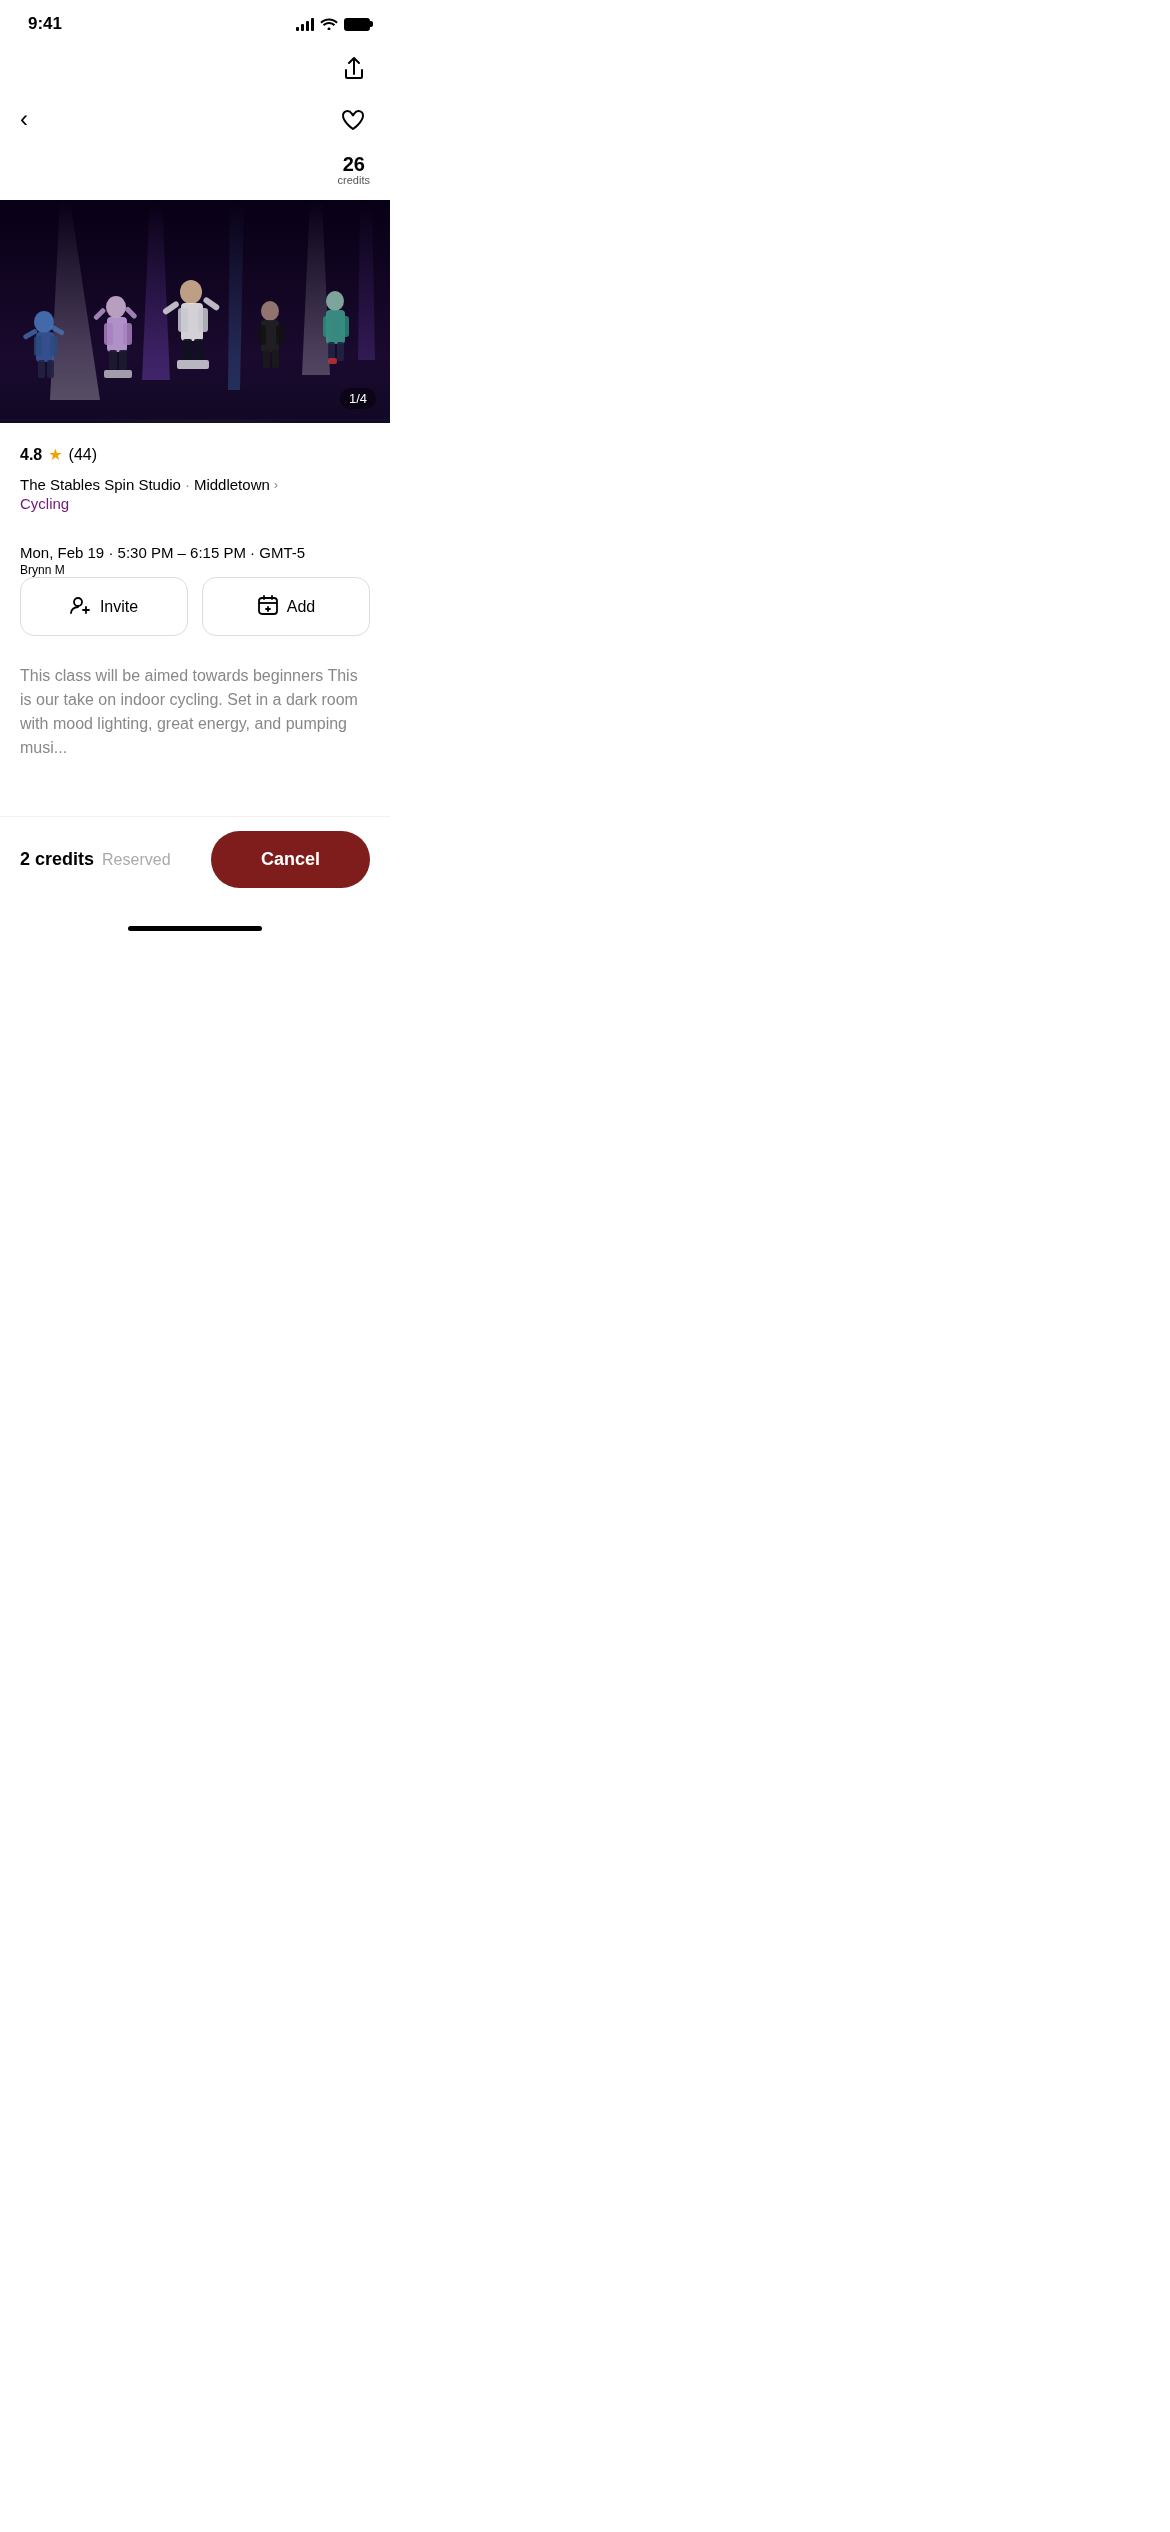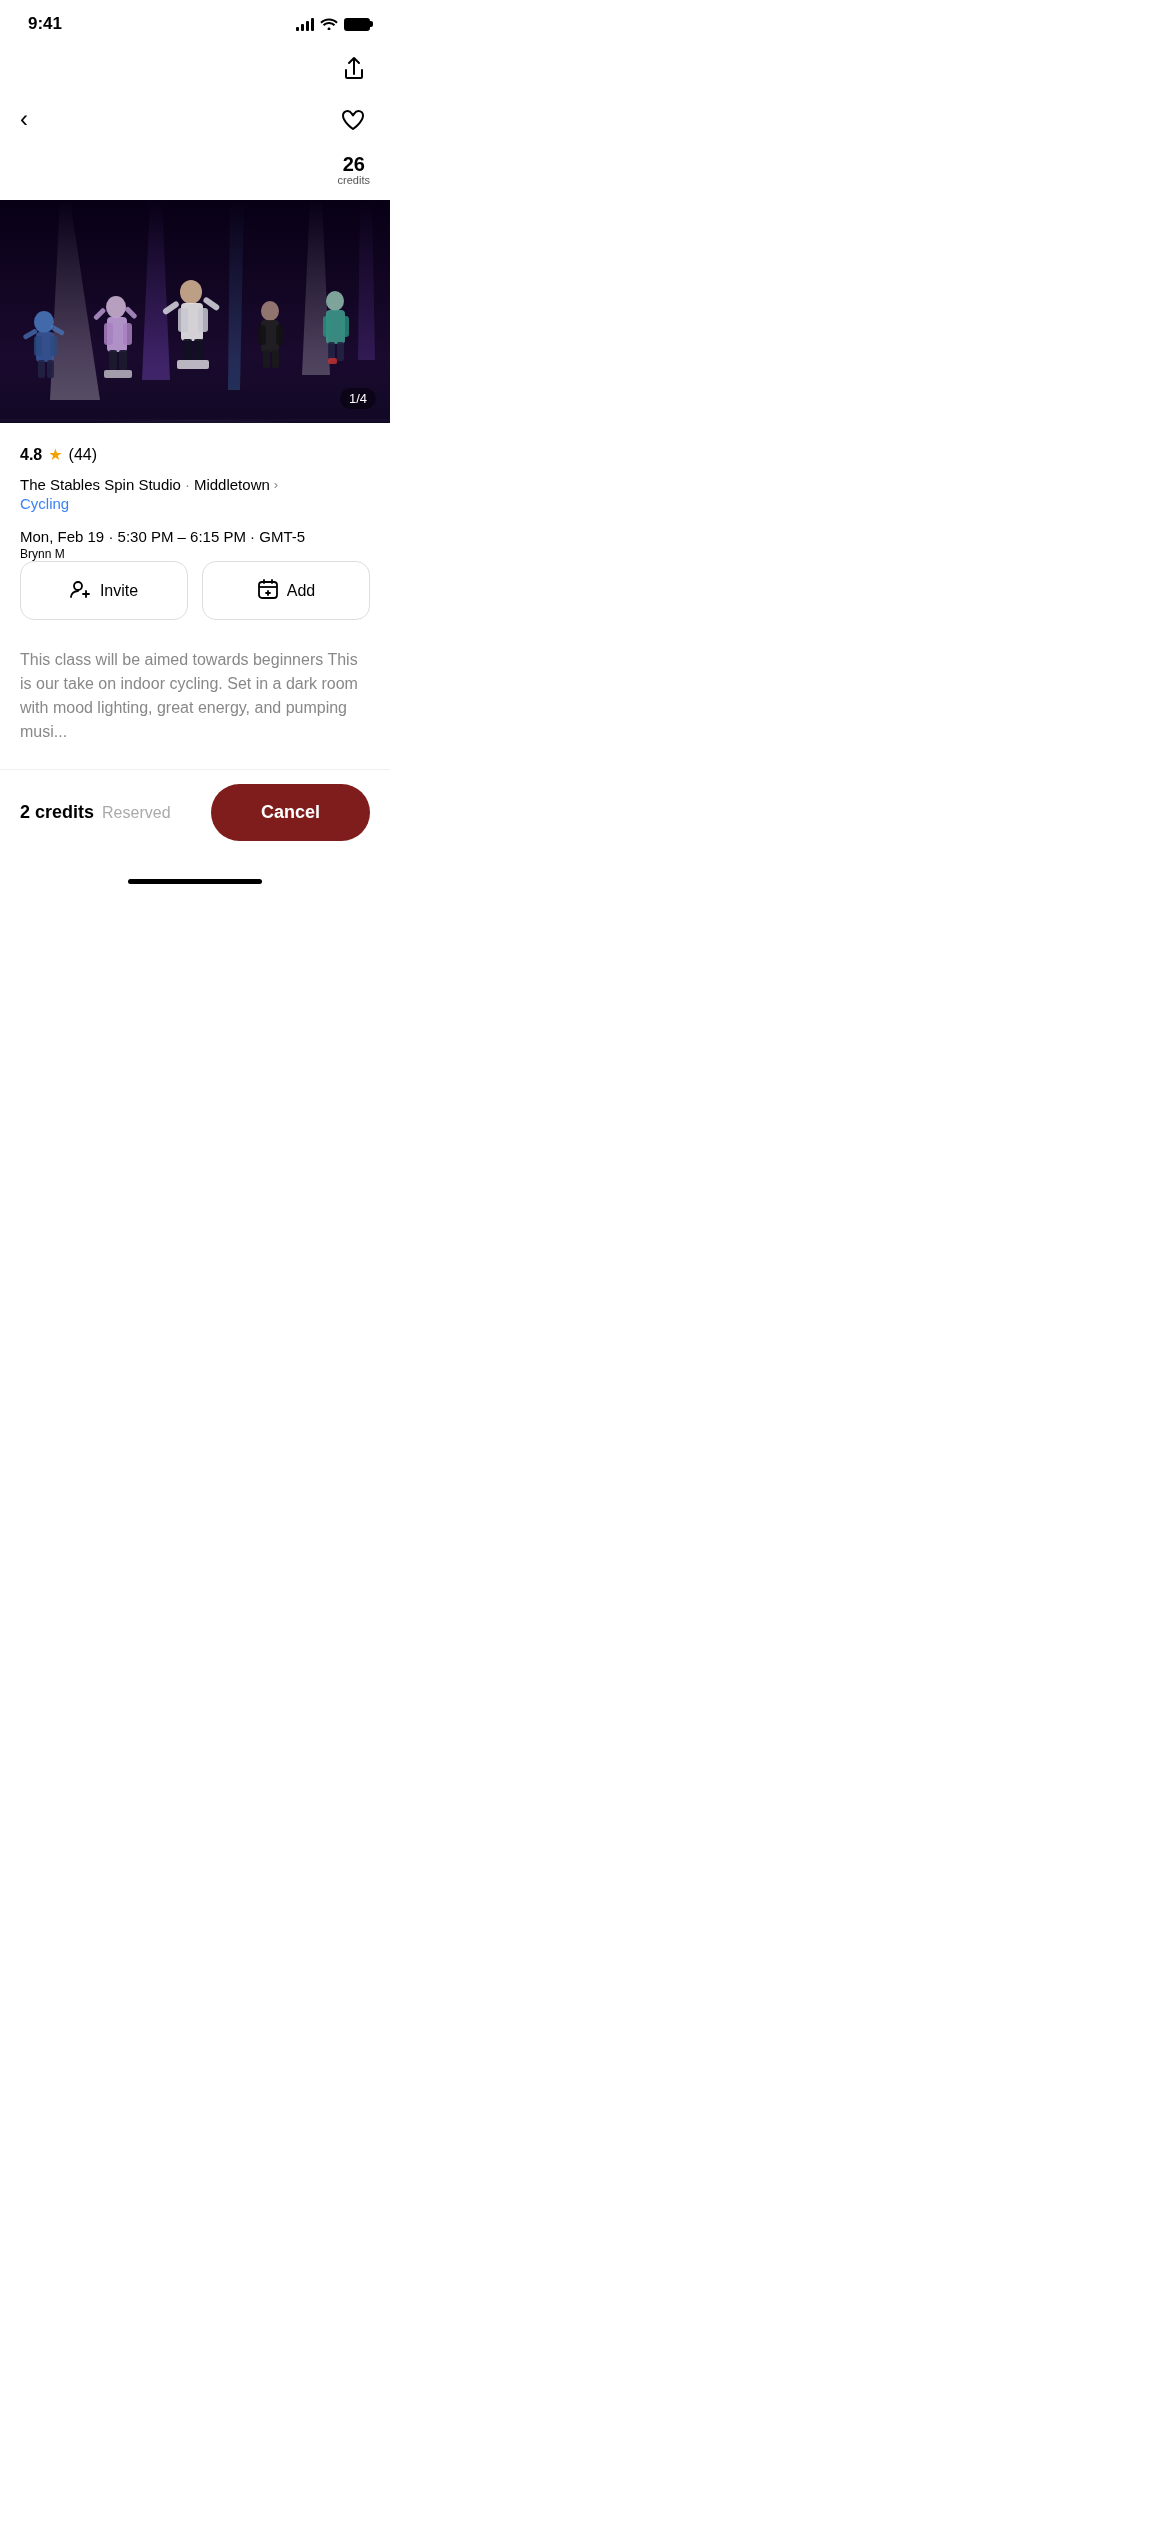--- a/index.html
+++ b/index.html
@@ -216,22 +216,22 @@
       font-size: 15px;
       color: #000;
     }
     .chevron-right {
       font-size: 13px;
       color: #888;
       margin-left: 4px;
     }
     .class-type {
       font-size: 15px;
-      color: #3b82f6;
-      margin-bottom: 16px;
+      color: #701a75;
+      margin-bottom: 32px;
     }
 
     .schedule-row {
       font-size: 15px;
       color: #000;
       margin-bottom: 2px;
     }
     .instructor-row {
       font-size: 12px;
       color: #000;
@@ -261,21 +261,21 @@
     .action-btn-icon {
       font-size: 18px;
       line-height: 1;
     }
 
     
     .description {
       font-size: 16px;
       color: #888;
       line-height: 1.5;
-      margin-bottom: 25px;
+      margin-bottom: 56px;
     }
 
     
     .bottom-bar {
       position: sticky;
       bottom: 0;
       left: 0;
       right: 0;
       background: #fff;
       padding: 14px 20px 30px 20px;

